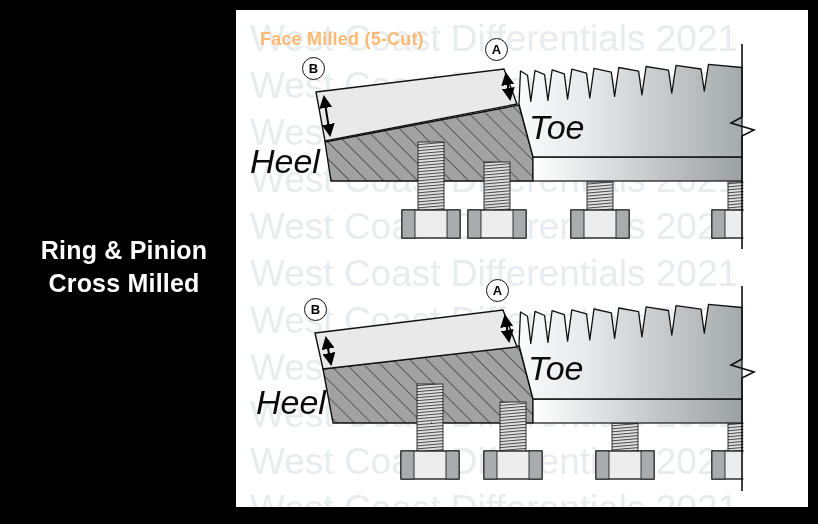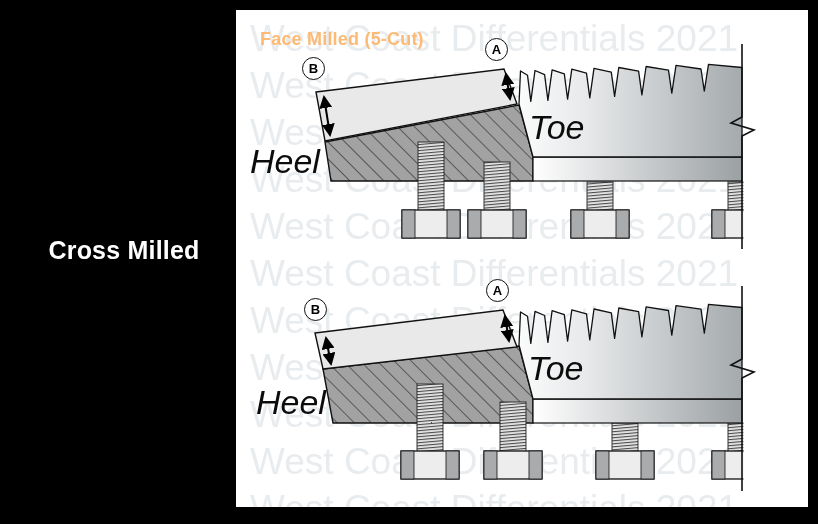--- a/index.html
+++ b/index.html
@@ -126,20 +126,21 @@
         </g>
       <rect x="533" y="399" width="209" height="24" fill="url(#flangeGrad)" stroke="#111" stroke-width="1.2"></rect>
       <path id="gearBodyBot" fill="url(#bodyGrad)" stroke="#111" stroke-width="1.3" stroke-linejoin="round" d="M533,399 L519,345 L520.5,312.0 L527.5,316.2 L530.8,343.3 L535.0,311.4 L544.6,315.5 L547.9,342.3 L552.1,310.7 L564.3,314.7 L567.6,341.2 L571.8,309.9 L586.5,313.8 L589.8,339.9 L594.0,309.0 L611.3,312.8 L614.6,338.4 L618.8,308.0 L638.6,311.7 L641.9,336.8 L646.1,306.9 L668.5,310.5 L671.8,335.1 L676.0,305.7 L701.0,309.2 L704.3,333.2 L708.5,304.4 L742.0,307.5 L742,399 Z"></path>
       <line x1="326" y1="338" x2="331" y2="364" stroke="#000" stroke-width="2" marker-start="url(#ah)" marker-end="url(#ah)"></line>
       <line x1="505" y1="316" x2="509" y2="341" stroke="#000" stroke-width="2" marker-start="url(#ah)" marker-end="url(#ah)"></line>
       <polyline points="742,286 742,359 731,365 754,372 742,378 742,491" fill="none" stroke="#111" stroke-width="1.6"></polyline>
     </g>
   </svg>
 
   <div class="txt left-title">
+    <div>Ring &amp; Pinion</div>
     <div>Cross Milled</div>
   </div>
 
   <div class="txt diag-title pos-title-top">Face Milled (5-Cut)</div>
   <div class="callout pos-b-top">
       <span>B</span>
     </div>
   <div class="callout pos-a-top">
       <span>A</span>
     </div>

